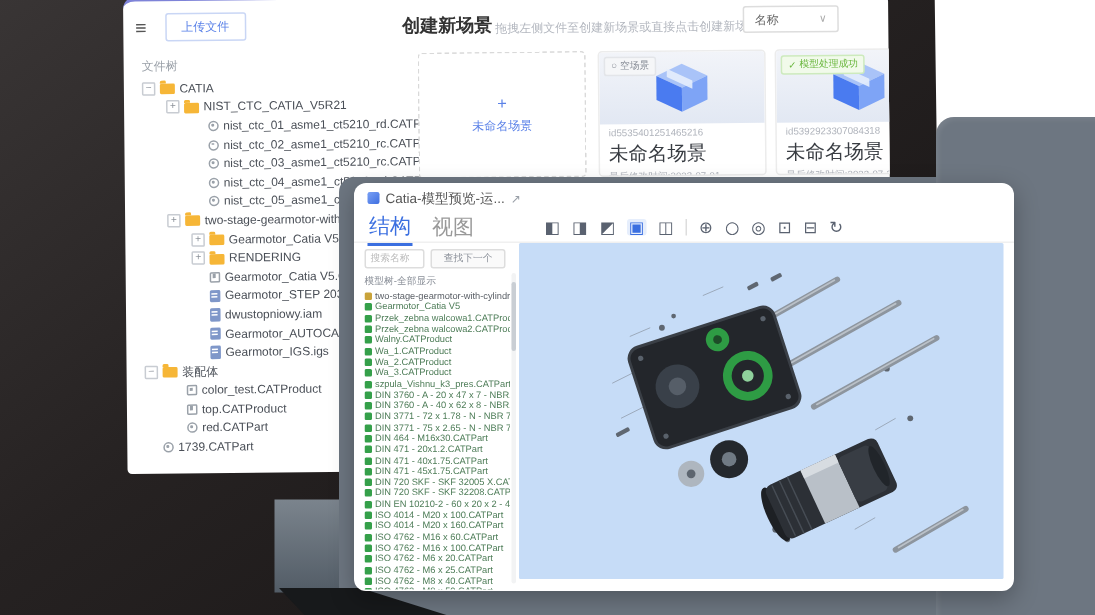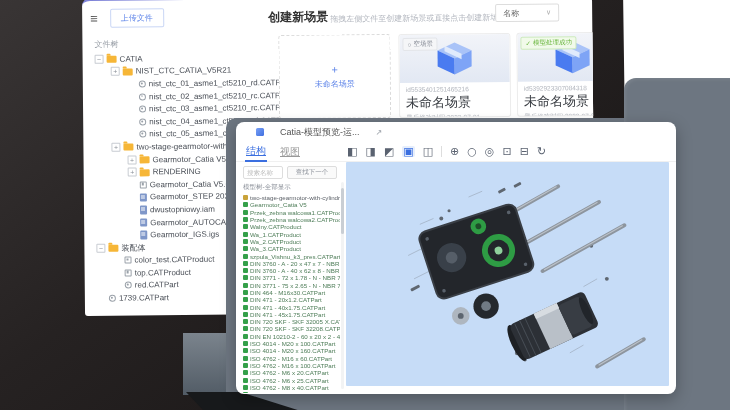--- a/index.html
+++ b/index.html
@@ -60,26 +60,26 @@
   .meta-time { font-size:6.5px; color:#b0b4bc; margin-top:2px; }
 
   
   .monitor-main { left:226px; top:118px; width:452px; height:298px; background:#6d7681; border-radius:10px; z-index:4; }
   .monitor-right { left:624px; top:78px; width:124px; height:338px; background:#6d7681; border-radius:12px 14px 0 0; z-index:4; box-shadow:inset 2px 2px 3px rgba(255,255,255,0.07); }
   .stand-arm { left:183px; top:333px; width:56px; height:62px; background:linear-gradient(180deg,#7b848d,#525c66); z-index:3; }
   .stand-foot { left:186px; top:392px; width:118px; height:20px; background:#17191b; clip-path:polygon(0 0,46% 0,100% 100%,16% 100%); z-index:5; }
 
   
   .cad-window { left:236px; top:122px; width:440px; height:272px; background:#fff; border-radius:8px; z-index:6; box-shadow:0 5px 16px rgba(0,0,0,0.28); overflow:hidden; }
-  .cad-titlebar { height:20px; display:flex; align-items:center; gap:16px; padding:0 20px; }
+  .cad-titlebar { height:20px; display:flex; align-items:center; gap:4px; padding:0 9px; }
   .cad-appicon { width:8px; height:8px; background:linear-gradient(135deg,#79a0f5,#3f6fe0); border-radius:1.5px; }
   .cad-title { font-size:9px; color:#555; }
   .ext-icon { font-size:8px; color:#9aa0a8; cursor:pointer; }
   .cad-tabsrow { height:20px; display:flex; align-items:center; padding-left:9px; border-bottom:1px solid #f0f0f0; }
-  .tab { font-size:10px; margin-right:12px; padding:2px 1px; cursor:pointer; color:#999;text-decoration:underline; }
+  .tab { font-size:14px; margin-right:12px; padding:2px 1px; cursor:pointer; color:#999; }
   .tab.active { color:#3b6fe0; border-bottom:2px solid #3b6fe0; }
   .cad-tools { display:flex; align-items:center; gap:8px; margin-left:34px; }
   .tool { font-size:11px; line-height:1; color:#5a6270; cursor:pointer; font-family:"DejaVu Sans",sans-serif; }
   .tool.active { color:#3b6fe0; background:#e6eefc; border-radius:2px; padding:0 1px; }
   .tool-div { width:1px; height:11px; background:#ddd; }
   .cad-body { display:flex; height:calc(100% - 41px); }
   .cad-left { position:relative; width:108px; flex:0 0 auto; padding:4px 4px 0 7px; overflow:hidden; }
   .cad-controls { display:flex; gap:4px; }
   .cad-search { width:40px; height:13px; border:1px solid #ddd; border-radius:2px; font-size:6.5px; padding:0 3px; color:#555; }
   .cad-search::placeholder { color:#bbb; }

